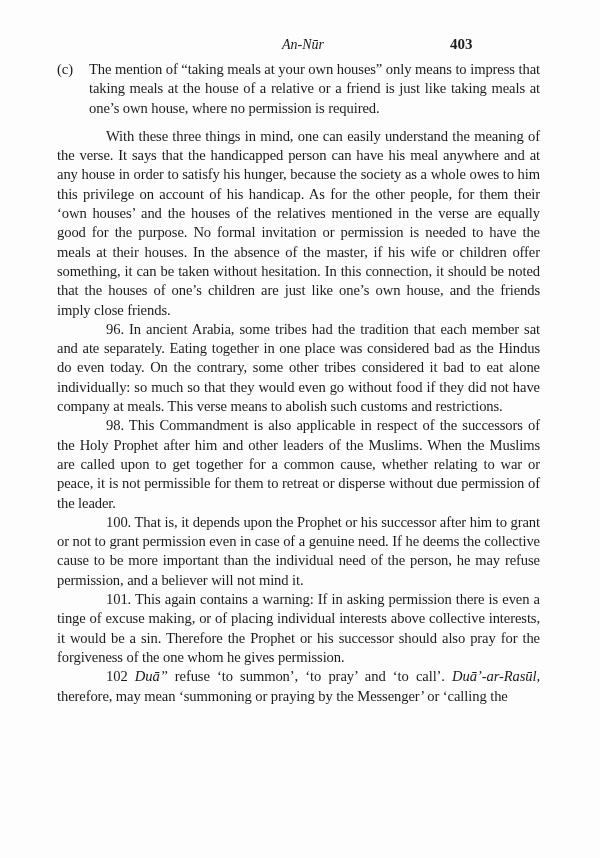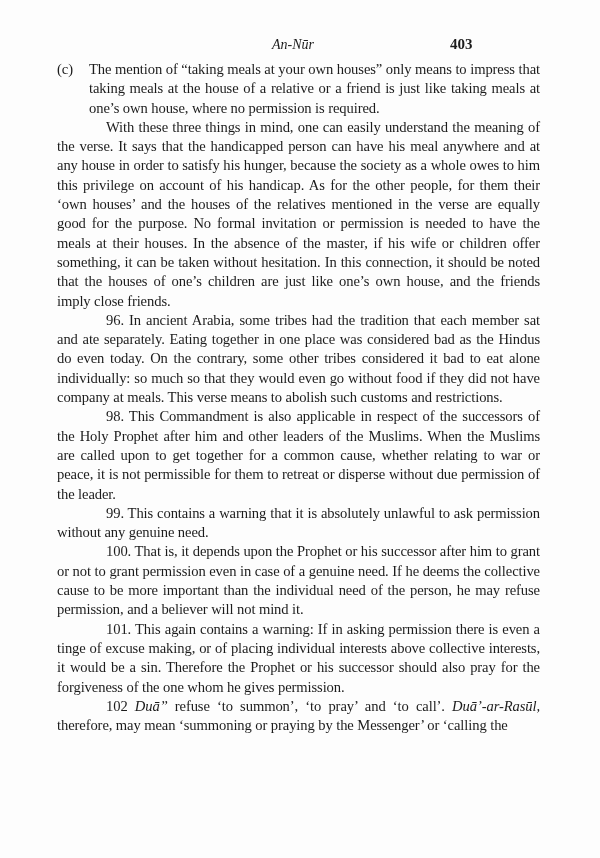--- a/index.html
+++ b/index.html
@@ -7,58 +7,57 @@
   .page {
     position: absolute; left: 0; top: 0; width: 600px; height: 858px;
     background: #fdfdfd;
     font-family: "Liberation Serif", "DejaVu Serif", serif;
     color: #1c1c1c;
   }
   .running-head {
     position: absolute; top: 37px; left: 0; width: 600px; height: 20px;
   }
   .head-title {
-    position: absolute; left: 272px; top: 0;
+    position: absolute; left: 282px; top: 0;
     font-style: italic; font-size: 14px;
   }
   .head-page {
     position: absolute; left: 450px; top: -1px;
     font-weight: bold; font-size: 15px; text-align: right;
   }
   .body {
     position: absolute; left: 57px; top: 60px; width: 483px;
     font-size: 14.6px; line-height: 19.3px;
     text-align: justify; letter-spacing: -0.1px;
   }
   .item {
     display: flex; margin: 0 0 0 0;
   }
   .item-label { width: 32px; flex: 0 0 32px; }
   .item-text { flex: 1; }
   p { margin: 0; }
   .para { text-indent: 49px; }
-  .para.first { }
+  .para.first { margin-top: 9px; }
   em { }
 </style>
 </head>
 <body>
 
 <div class="page">
   <div class="running-head">
     <span class="head-title">An-Nūr</span>
     <span class="head-page">403</span>
   </div>
 
   <div class="body">
     <div class="item">
       <span class="item-label">(c)</span>
       <p class="item-text">The mention of “taking meals at your own houses” only means to impress that taking meals at the house of a relative or a friend is just like taking meals at one’s own house, where no permission is required.</p>
     </div>
 
     <p class="para first">With these three things in mind, one can easily understand the meaning of the verse. It says that the handicapped person can have his meal anywhere and at any house in order to satisfy his hunger, because the society as a whole owes to him this privilege on account of his handicap. As for the other people, for them their ‘own houses’ and the houses of the relatives mentioned in the verse are equally good for the purpose. No formal invitation or permission is needed to have the meals at their houses. In the absence of the master, if his wife or children offer something, it can be taken without hesitation. In this connection, it should be noted that the houses of one’s children are just like one’s own house, and the friends imply close friends.</p>
     <p class="para">96. In ancient Arabia, some tribes had the tradition that each member sat and ate separately. Eating together in one place was considered bad as the Hindus do even today. On the contrary, some other tribes considered it bad to eat alone individually: so much so that they would even go without food if they did not have company at meals. This verse means to abolish such customs and restrictions.</p>
     <p class="para">98. This Commandment is also applicable in respect of the successors of the Holy Prophet after him and other leaders of the Muslims. When the Muslims are called upon to get together for a common cause, whether relating to war or peace, it is not permissible for them to retreat or disperse without due permission of the leader.</p>
-    <p class="para">99. This contains a warning that it is absolutely unlawful to ask permission without any genuine need.</p>
     <p class="para">100. That is, it depends upon the Prophet or his successor after him to grant or not to grant permission even in case of a genuine need. If he deems the collective cause to be more important than the individual need of the person, he may refuse permission, and a believer will not mind it.</p>
     <p class="para">101. This again contains a warning: If in asking permission there is even a tinge of excuse making, or of placing individual interests above collective interests, it would be a sin. Therefore the Prophet or his successor should also pray for the forgiveness of the one whom he gives permission.</p>
     <p class="para"><span>102</span> <em>Duā’’</em><span> refuse ‘to summon’, ‘to pray’ and ‘to call’. </span><em>Duā’-ar-Rasūl,</em><span> therefore, may mean ‘summoning or praying by the Messenger’ or ‘calling the</span></p>
   </div>
 </div>
 
 </body></html>

